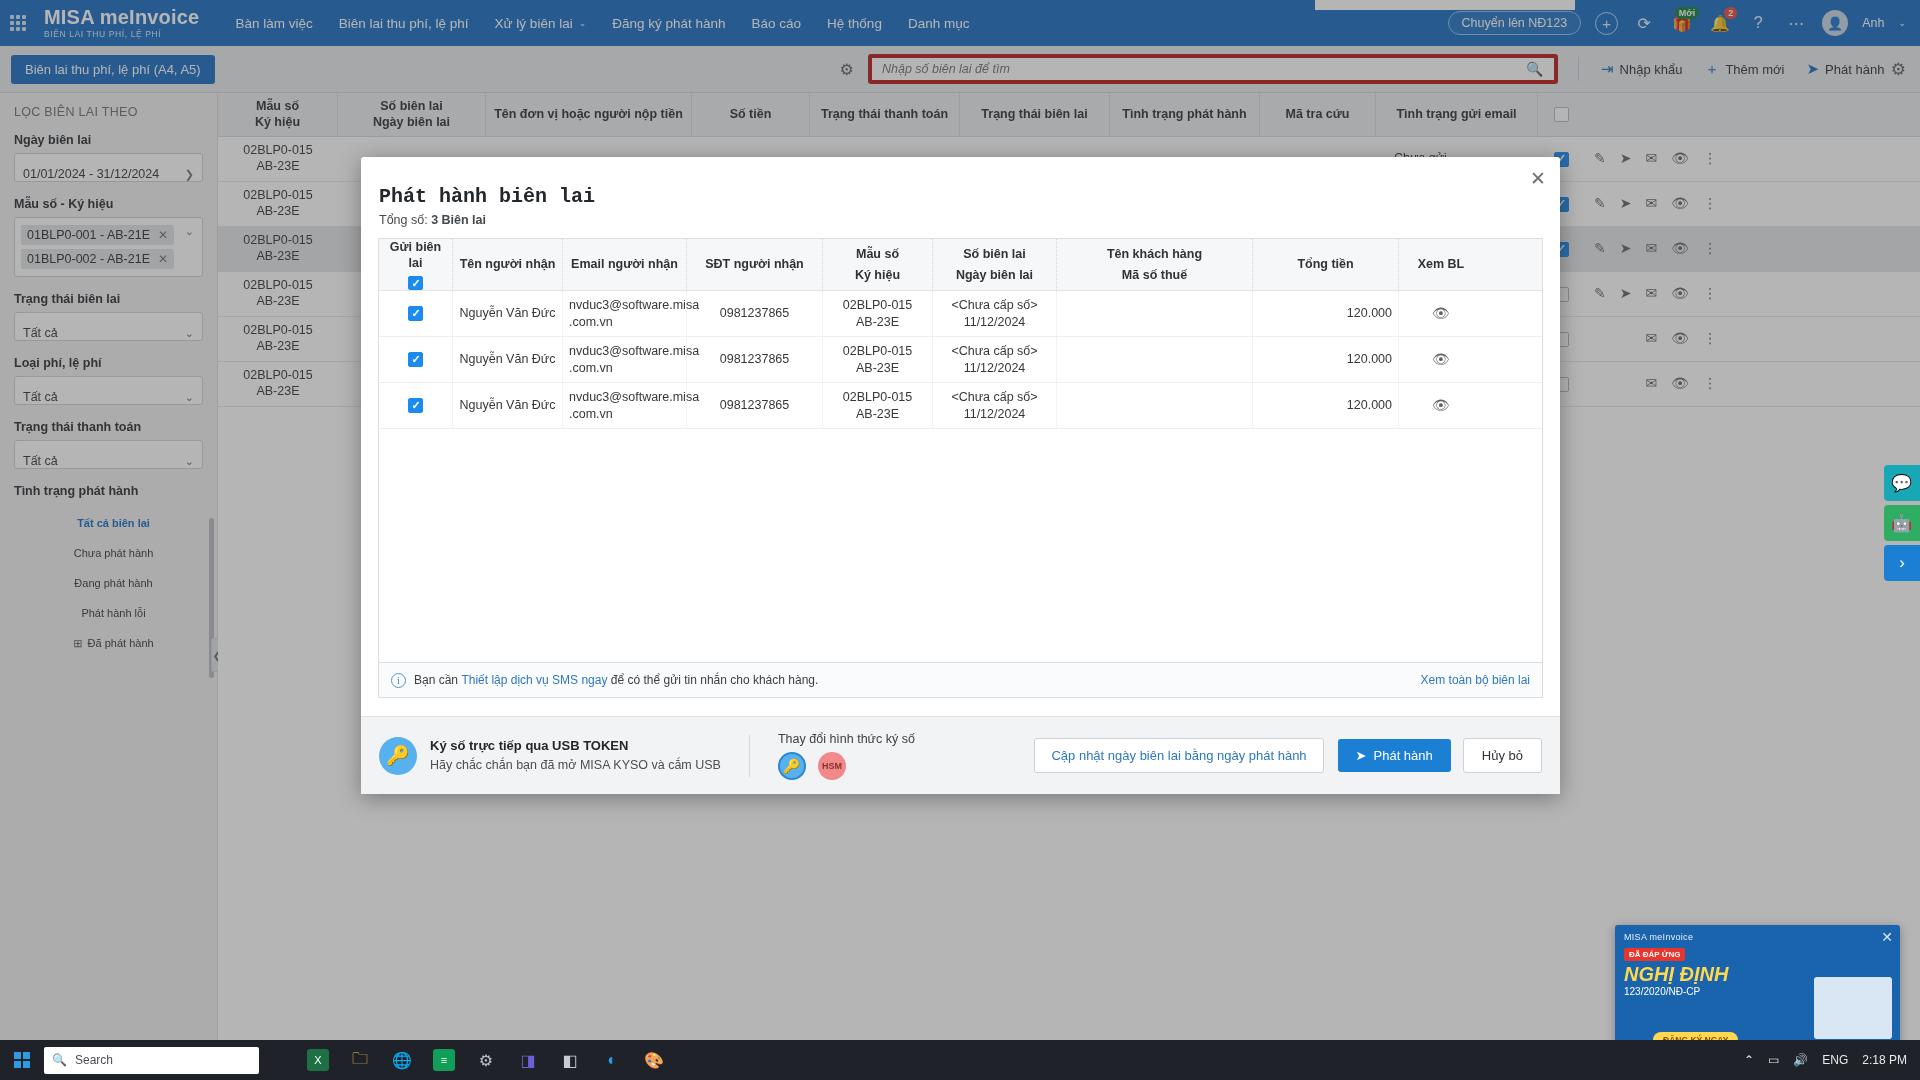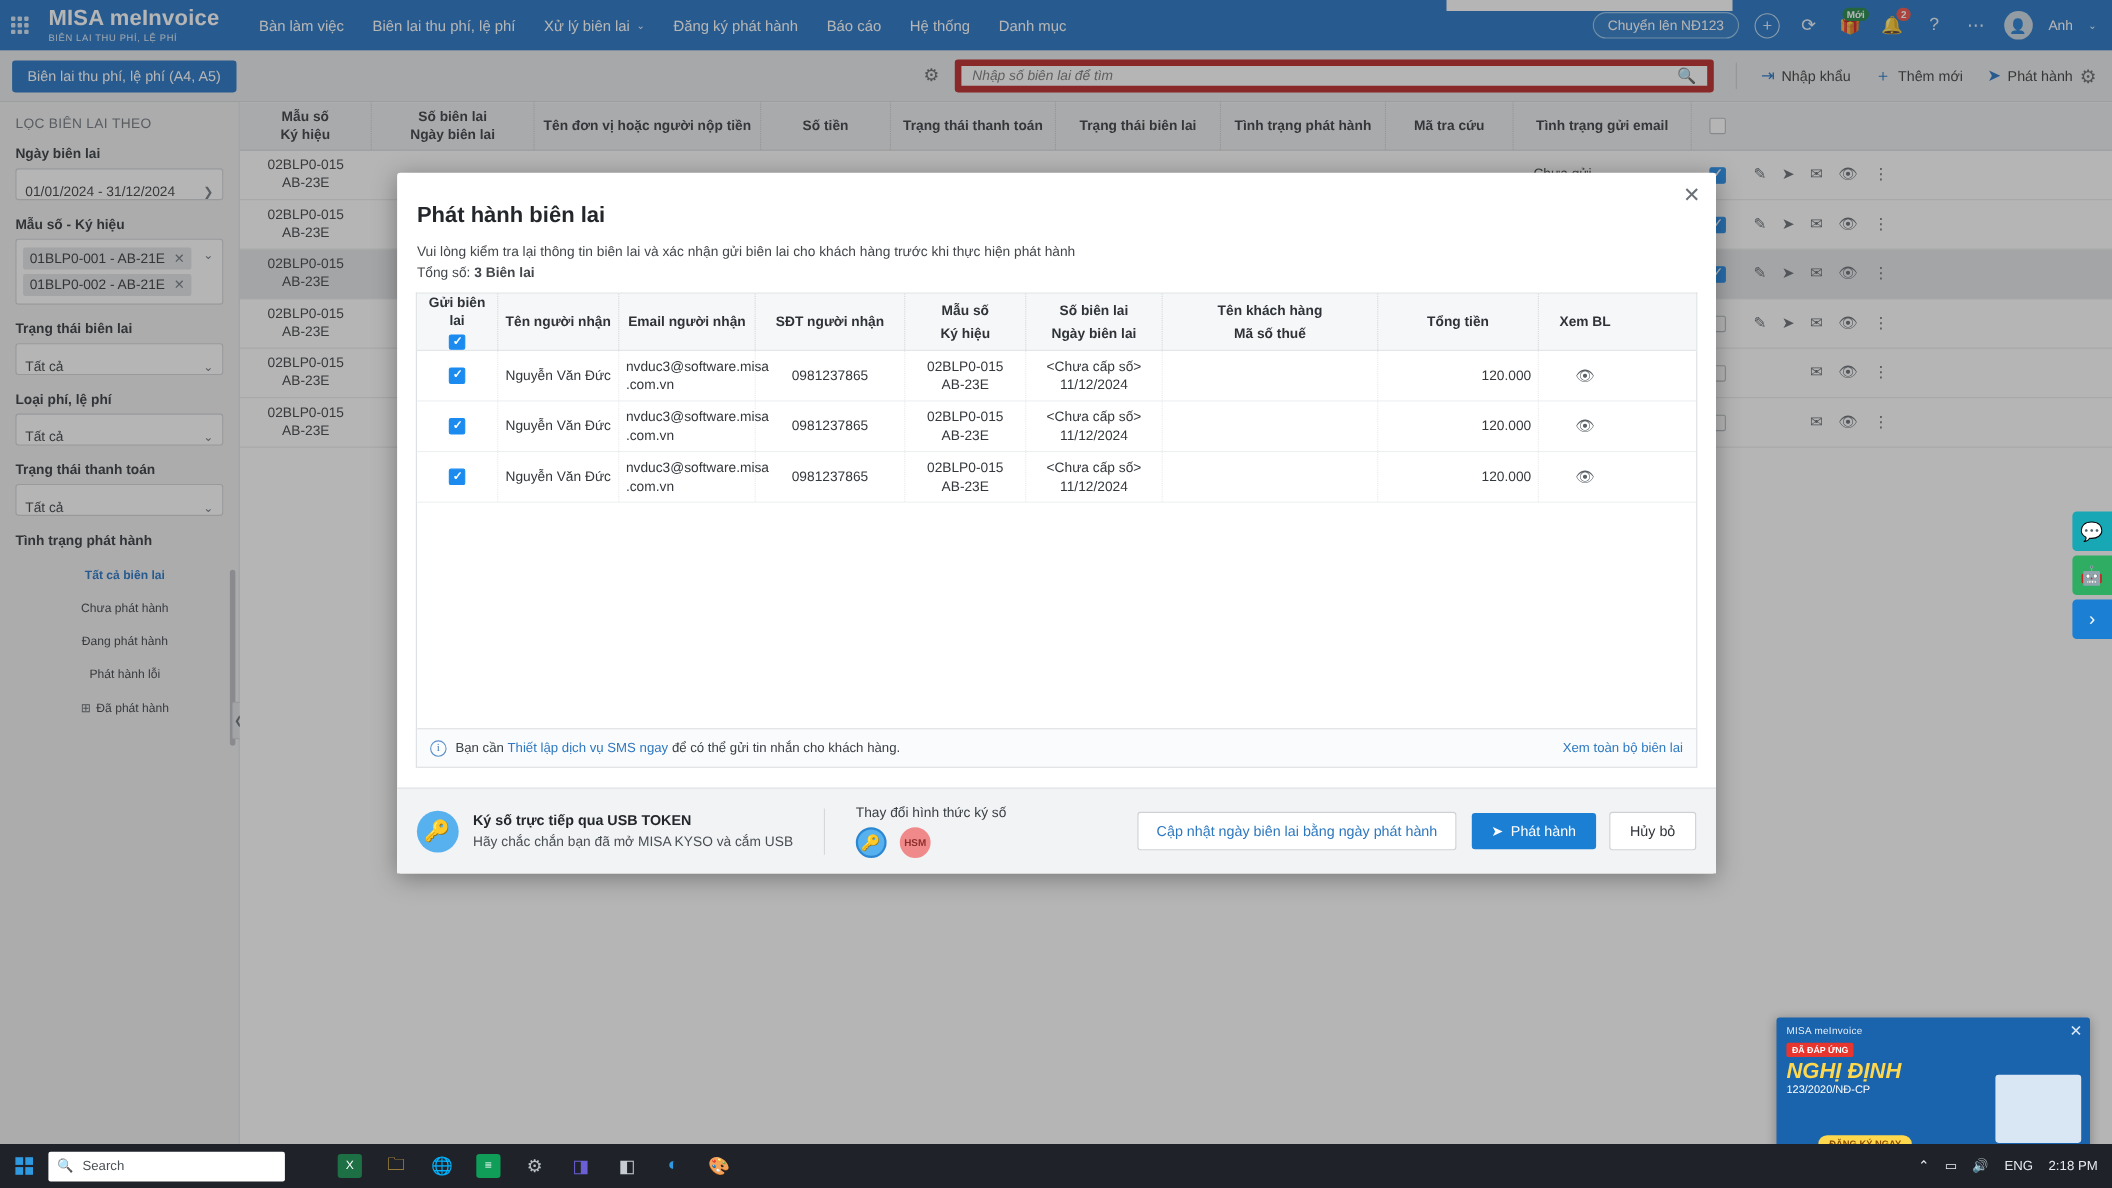--- a/index.html
+++ b/index.html
@@ -47,21 +47,21 @@
   .toolbar {
     position:absolute; top:46px; left:0; width:1920px; height:47px;
     background:#e9eaec; border-bottom:1px solid #d3d5d8; display:flex; align-items:center;
   }
   .tab-main {
     background:#1b6ec2; color:#fff; font-size:13px; border-radius:3px;
     padding:7px 14px; margin-left:11px; white-space:nowrap;
   }
   .tb-gear { margin-left:625px; font-size:16px; color:#5e6266; }
   .searchbox {
-    margin-left:14px; width:690px; height:30px; background:#fff; border:6px solid #b91c1c;
+    margin-left:14px; width:690px; height:30px; background:#fff; border:4px solid #b91c1c;
     border-radius:3px; display:flex; align-items:center; padding:0 10px;
   }
   .searchbox input { border:0; outline:0; flex:1; font-size:12.5px; font-style:italic; color:#8b9096;
                      font-family:"Liberation Sans", sans-serif; background:transparent;}
   .searchbox .mag { color:#4c5258; font-size:14px; }
   .tb-btn { display:flex; align-items:center; gap:6px; font-size:13px; color:#333; margin-left:22px; white-space:nowrap;}
   .tb-btn .g { color:#1b6ec2; font-size:15px; }
   .tb-sep { width:1px; height:24px; background:#c9ccd0; margin-left:20px; }
   .tb-gear2 { margin-left:auto; margin-right:14px; font-size:17px; color:#5e6266; }
 
@@ -108,21 +108,21 @@
   .actions { display:flex; align-items:center; gap:14px; justify-content:flex-start; padding-left:10px; color:#5f666c; font-size:14px;}
   .dots { letter-spacing:1px; }
 
   
   .backdrop { position:absolute; inset:0; background:rgba(60,60,60,.38); }
   .modal {
     position:absolute; left:361px; top:157px; width:1199px; height:637px; background:#fff;
     border-radius:3px; box-shadow:0 4px 22px rgba(0,0,0,.34); display:flex; flex-direction:column;
   }
   .modal-close { position:absolute; right:14px; top:12px; font-size:19px; color:#6b7178; line-height:1; }
-  .modal-title { font-size:20px; font-weight:bold; color:#23272b; padding:28px 0 0 18px; }
+  .modal-title { font-size:20px; font-weight:bold; color:#23272b; padding:28px 0 0 18px;font-family:Liberation Mono, monospace; }
   .modal-sub { font-size:12.5px; color:#44484c; padding:14px 0 0 18px; }
   .modal-count { font-size:12.5px; color:#44484c; padding:5px 0 11px 18px; }
   .modal-count b { font-weight:bold; }
   .mtable-wrap { margin:0 17px; border:1px solid #dcdfe2; border-bottom:none; flex:1; display:flex; flex-direction:column;}
   .mt-head { display:flex; background:#f6f7f8; border-bottom:1px solid #e2e5e8; height:52px;
              font-size:12.5px; font-weight:bold; color:#2f3338;}
   .mth { display:flex; flex-direction:column; align-items:center; justify-content:center; text-align:center;
          border-right:1px dotted #d3d6d9; line-height:1.3; gap:4px; padding:0 4px;}
   .mt-row { display:flex; border-bottom:1px solid #edeff1; height:46px; font-size:12.5px; color:#34383c;}
   .mtd { display:flex; flex-direction:column; align-items:center; justify-content:center; text-align:center;
@@ -490,21 +490,20 @@
           <span class="dots">⋮</span>
       </div>
     </div>
   </div>
 
   <div class="backdrop"></div>
 
   <div class="modal">
     <div class="modal-close">✕</div>
     <div class="modal-title">Phát hành biên lai</div>
-    <div class="modal-sub">Vui lòng kiểm tra lại thông tin biên lai và xác nhận gửi biên lai cho khách hàng trước khi thực hiện phát hành</div>
     <div class="modal-count">
       <span>Tổng số:</span>
       <b>3 Biên lai</b>
     </div>
 
     <div class="mtable-wrap">
       <div class="mt-head">
         <div class="mth" style="width:74px">
           <span>Gửi biên lai</span>
           <span class="cbx on"></span>

